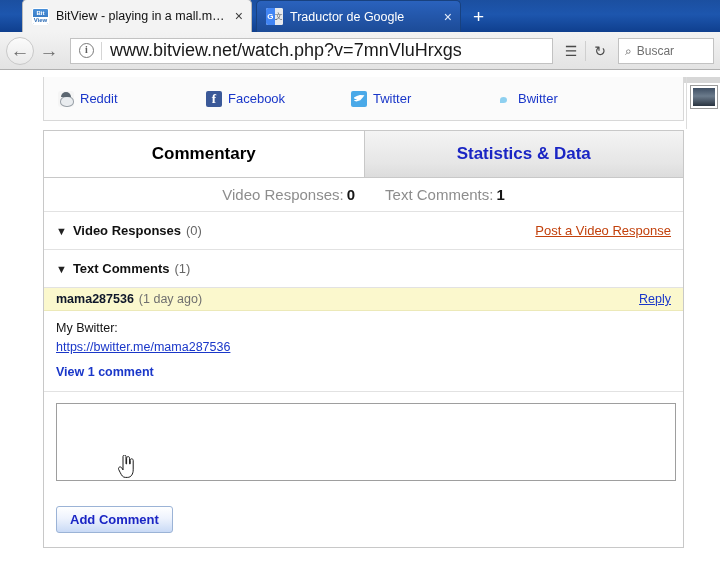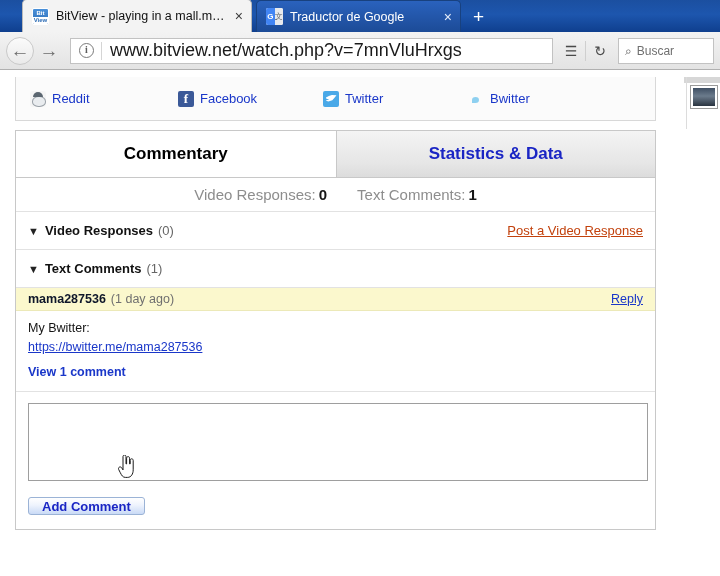--- a/index.html
+++ b/index.html
@@ -210,21 +210,21 @@
   }
   .rail-line {
     position:absolute; left:-4px; top:0; width:1px; height:52px; background:#dcdcdc;
   }
   .rail-top {
     position:absolute; left:-6px; top:0; width:36px; height:6px; background:#d7d7d7;
   }
 
   .content {
     position: absolute;
-    left: 15px; top: 0;
+    left: 43px; top: 0;
     width: 641px;
   }
 
   .share-bar {
     border: 1px solid #d8d8d8;
     border-top: none;
     background: #fbfbfb;
     height: 44px;
     display: flex;
     align-items: center;
@@ -402,22 +402,22 @@
     height: 78px;
     border: 1px solid #9e9e9e;
     background: #ffffff;
     resize: none;
     font-family: "Liberation Sans", sans-serif;
     font-size: 12.5px;
     padding: 4px;
     outline: none;
   }
   .btn-add {
-    margin-top: 16px;
-    height: 18px;
+    margin-top: 25px;
+    height: 27px;
     padding: 0 13px;
     font-size: 13px;
     font-weight: bold;
     color: #1a25c4;
     background: linear-gradient(to bottom,#ffffff 0%,#eef3fd 45%,#c9daf6 100%);
     border: 1px solid #9bb3d6;
     border-radius: 3px;
     cursor: pointer;
     font-family: "Liberation Sans", sans-serif;
   }

